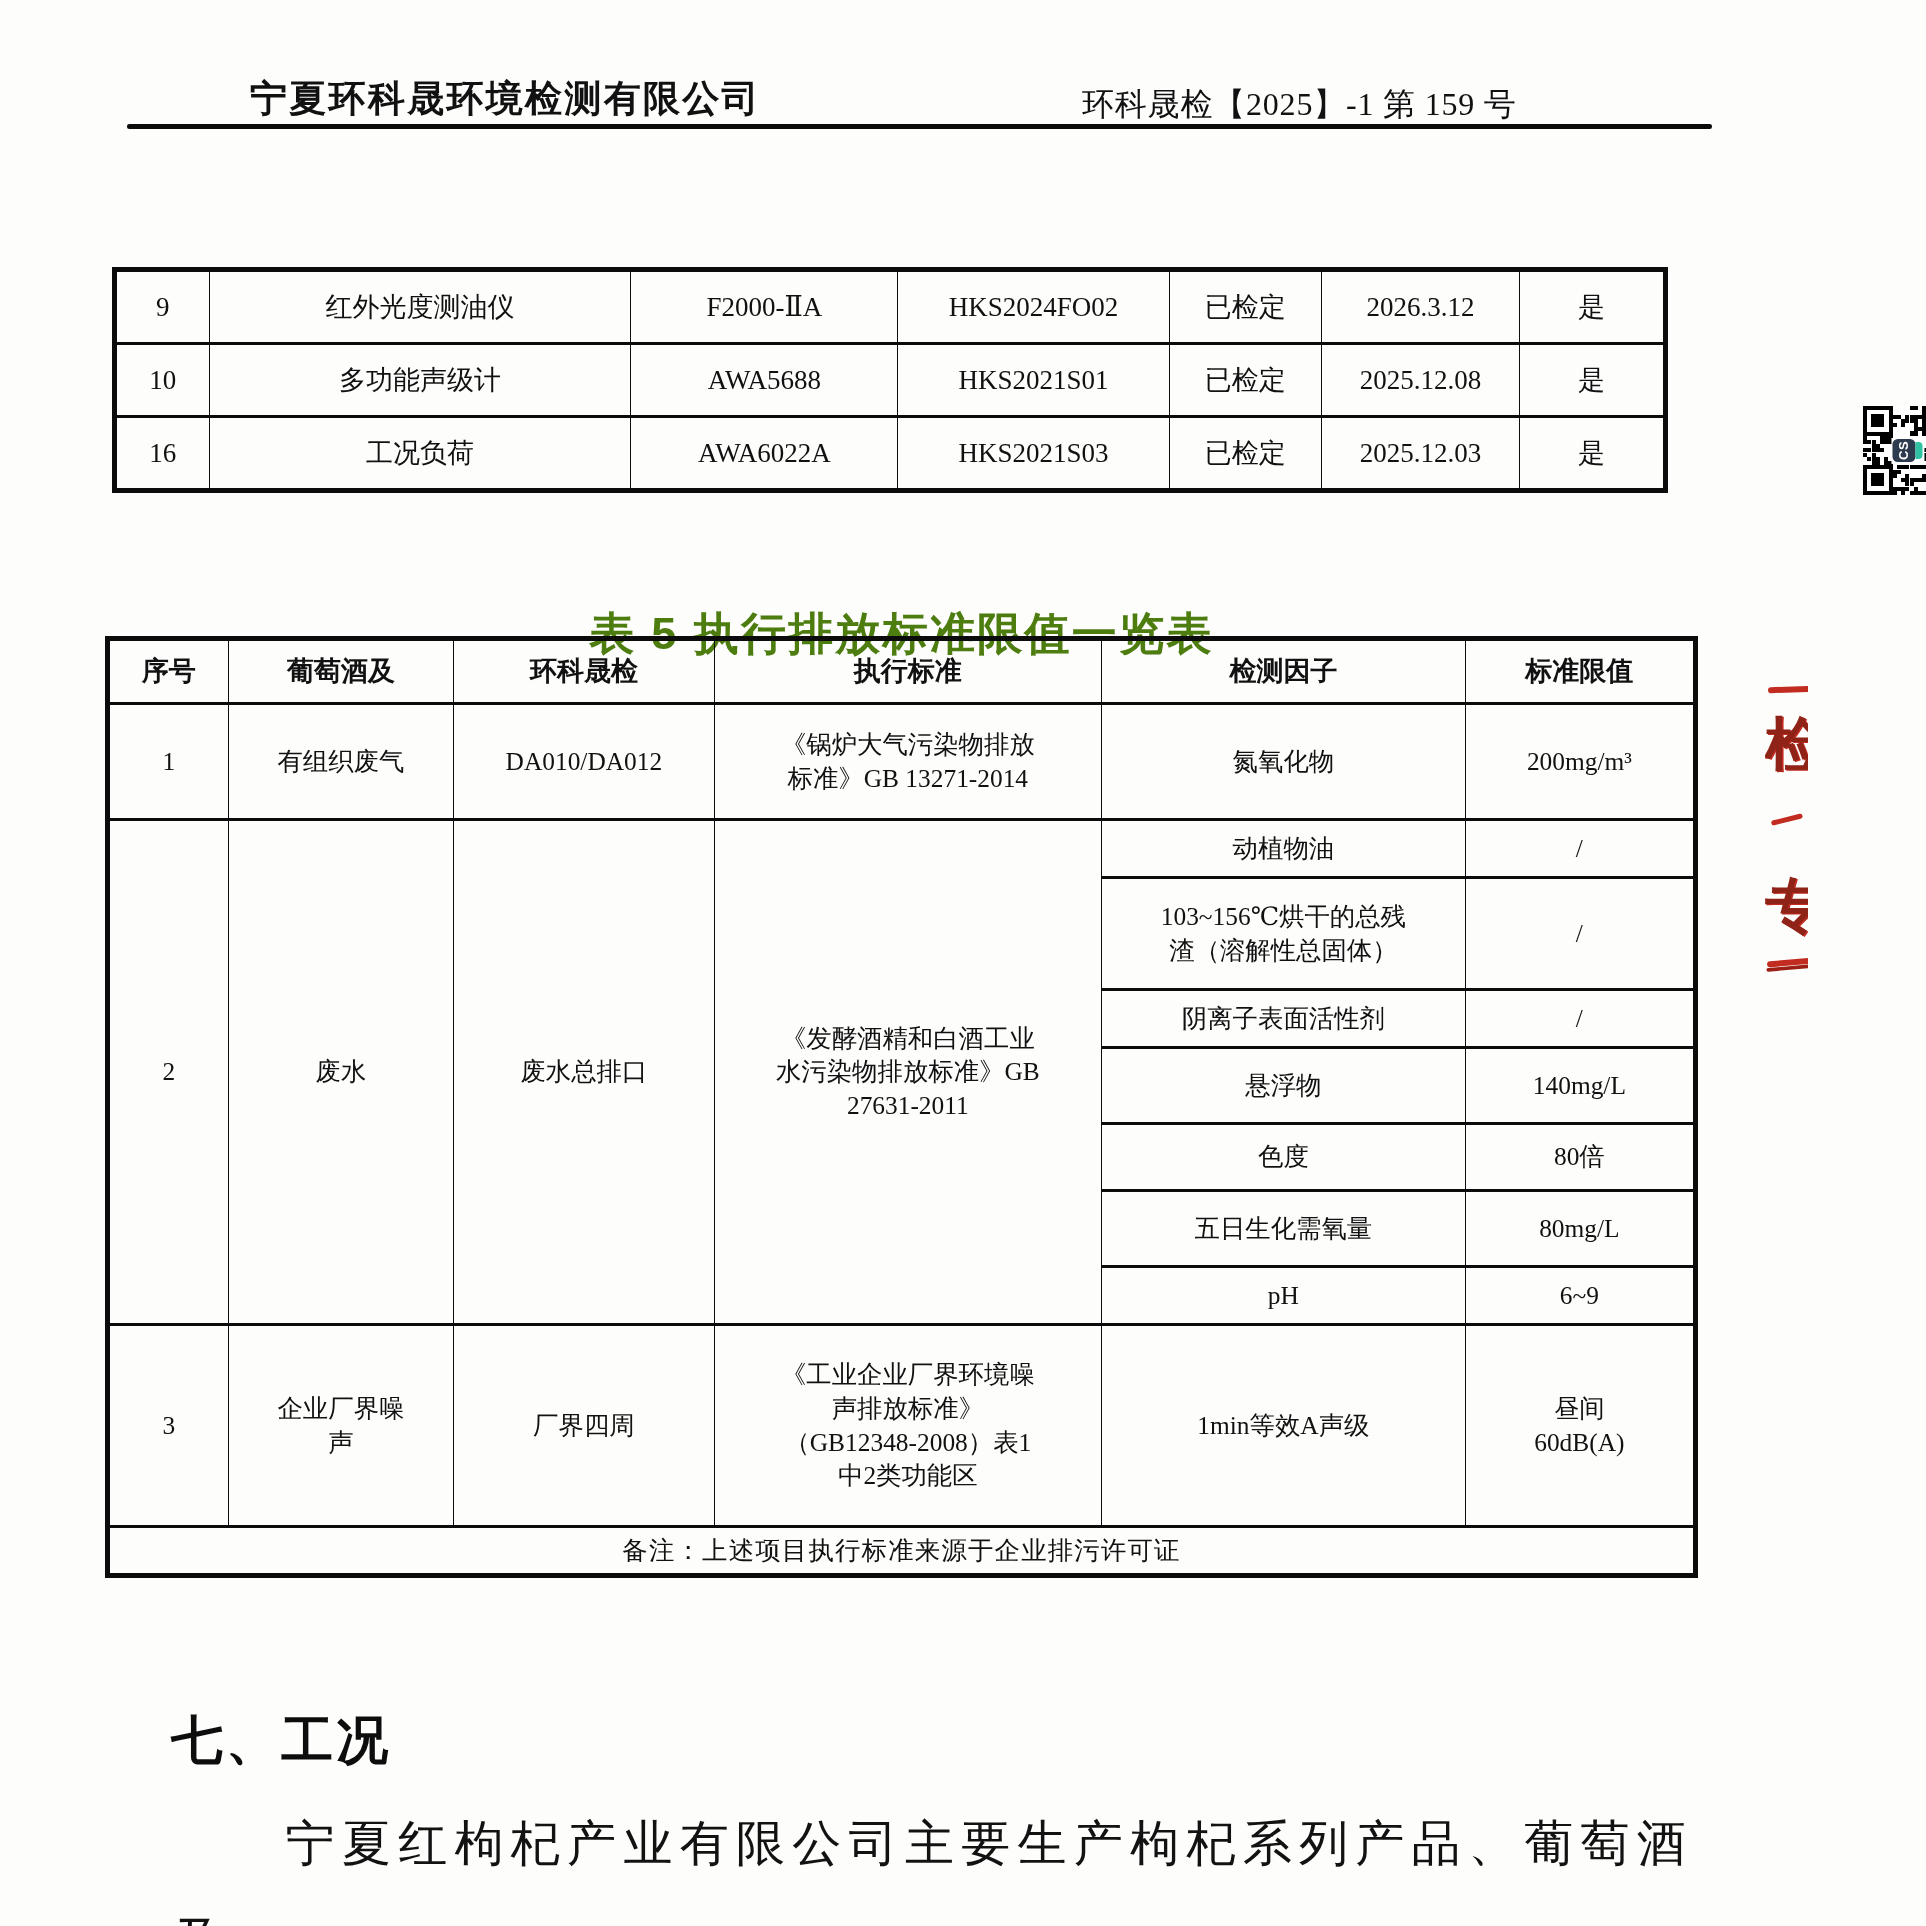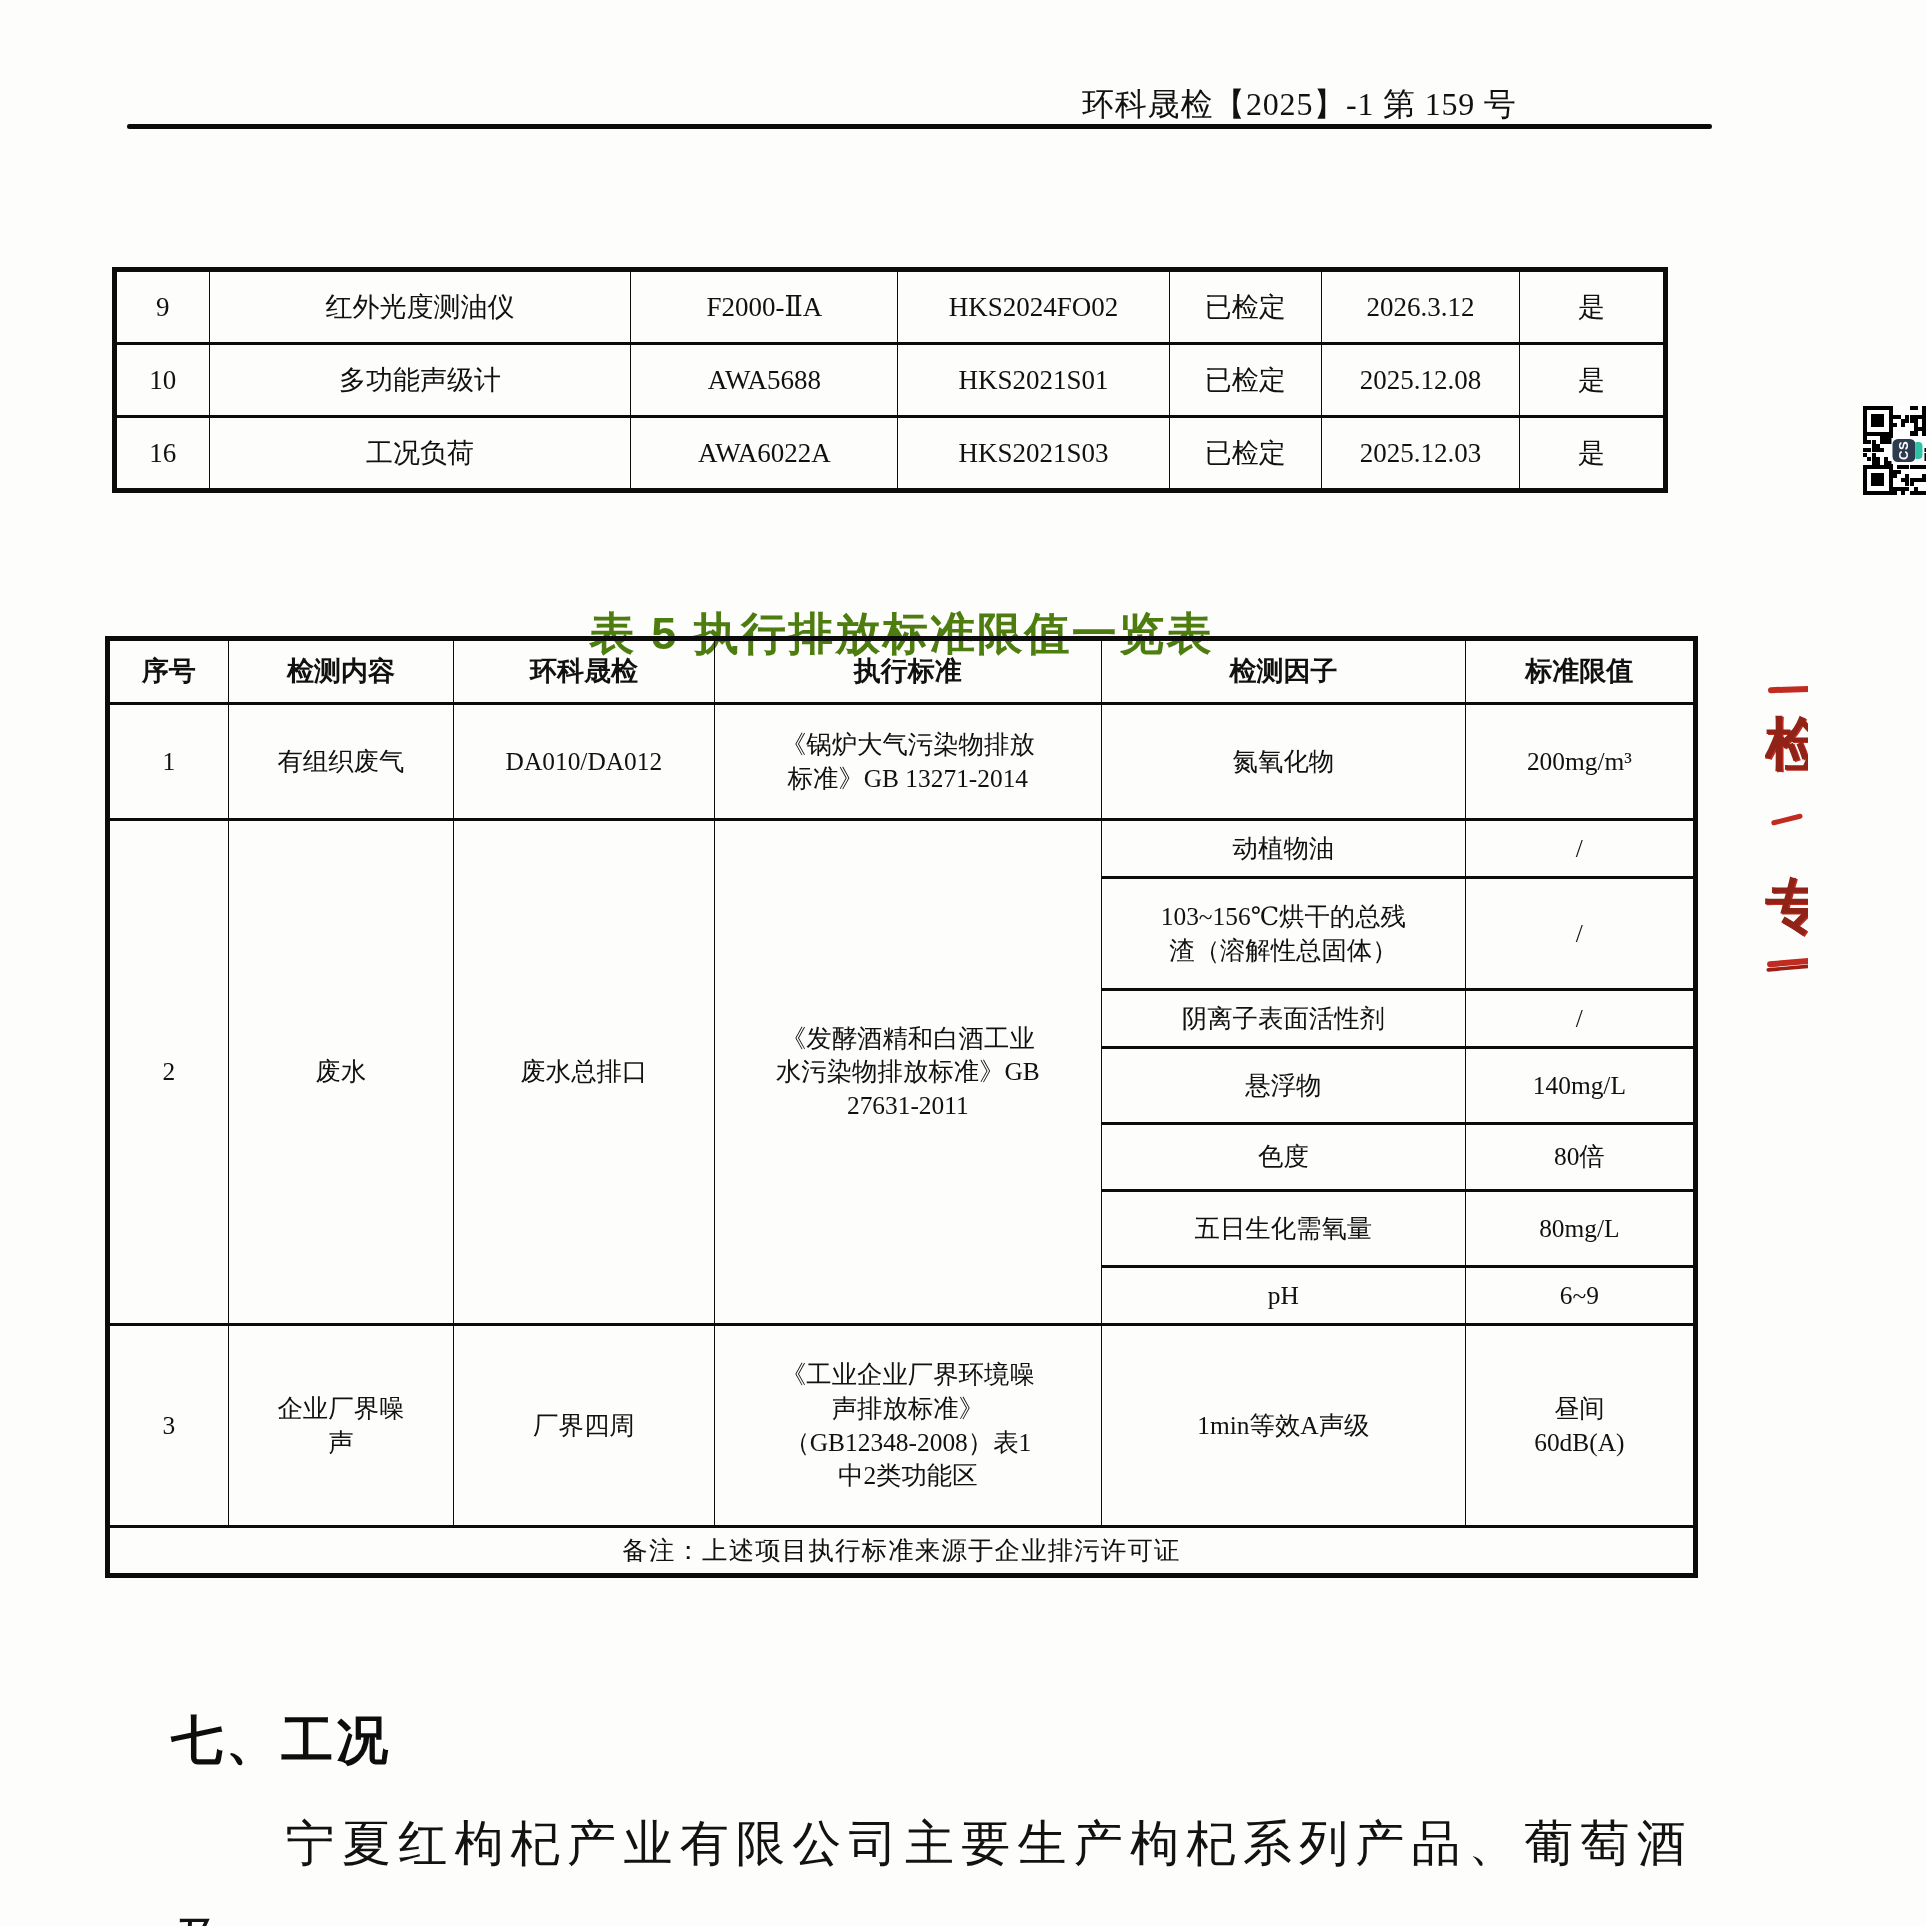--- a/index.html
+++ b/index.html
@@ -74,20 +74,21 @@
   .stamp .c1{top:35px;}
   .stamp .dash{position:absolute;left:6.2px;top:136px;width:32px;height:5.4px;background:#c12b20;transform:rotate(-14deg);border-radius:2.7px;}
   .stamp .c2{top:197px;}
   .stamp .wave{position:absolute;left:1.5px;top:278px;width:58px;height:6.2px;background:#c12b20;border-radius:3.1px;transform:rotate(-5deg);box-shadow:-2.3px 5.4px 0 -1.2px #9c1f16;}
 </style>
 </head>
 <body>
 
 <div class="page">
 
+  <div class="hdr-company">宁夏环科晟环境检测有限公司</div>
   <div class="hdr-doc">环科晟检【2025】-1 第 159 号</div>
   <div class="hdr-rule"></div>
 
   <table class="equip">
     <colgroup>
       <col style="width:6.1%">
         <col style="width:27.2%">
         <col style="width:17.2%">
         <col style="width:17.5%">
       <col style="width:9.8%">
@@ -132,21 +133,21 @@
       <col style="width:7.6%">
         <col style="width:14.2%">
         <col style="width:16.4%">
       <col style="width:24.4%">
         <col style="width:22.9%">
         <col style="width:14.5%">
     </colgroup>
     <tbody>
         <tr class="rh-head">
       <th>序号</th>
-      <th>检测内容</th>
+      <th>葡萄酒及</th>
       <th>环科晟检</th>
       <th>执行标准</th>
       <th>检测因子</th>
       <th>标准限值</th>
     </tr>
     <tr class="rh-r1">
       <td>1</td>
       <td>有组织废气</td>
       <td>DA010/DA012</td>
       <td class="pre">《锅炉大气污染物排放

